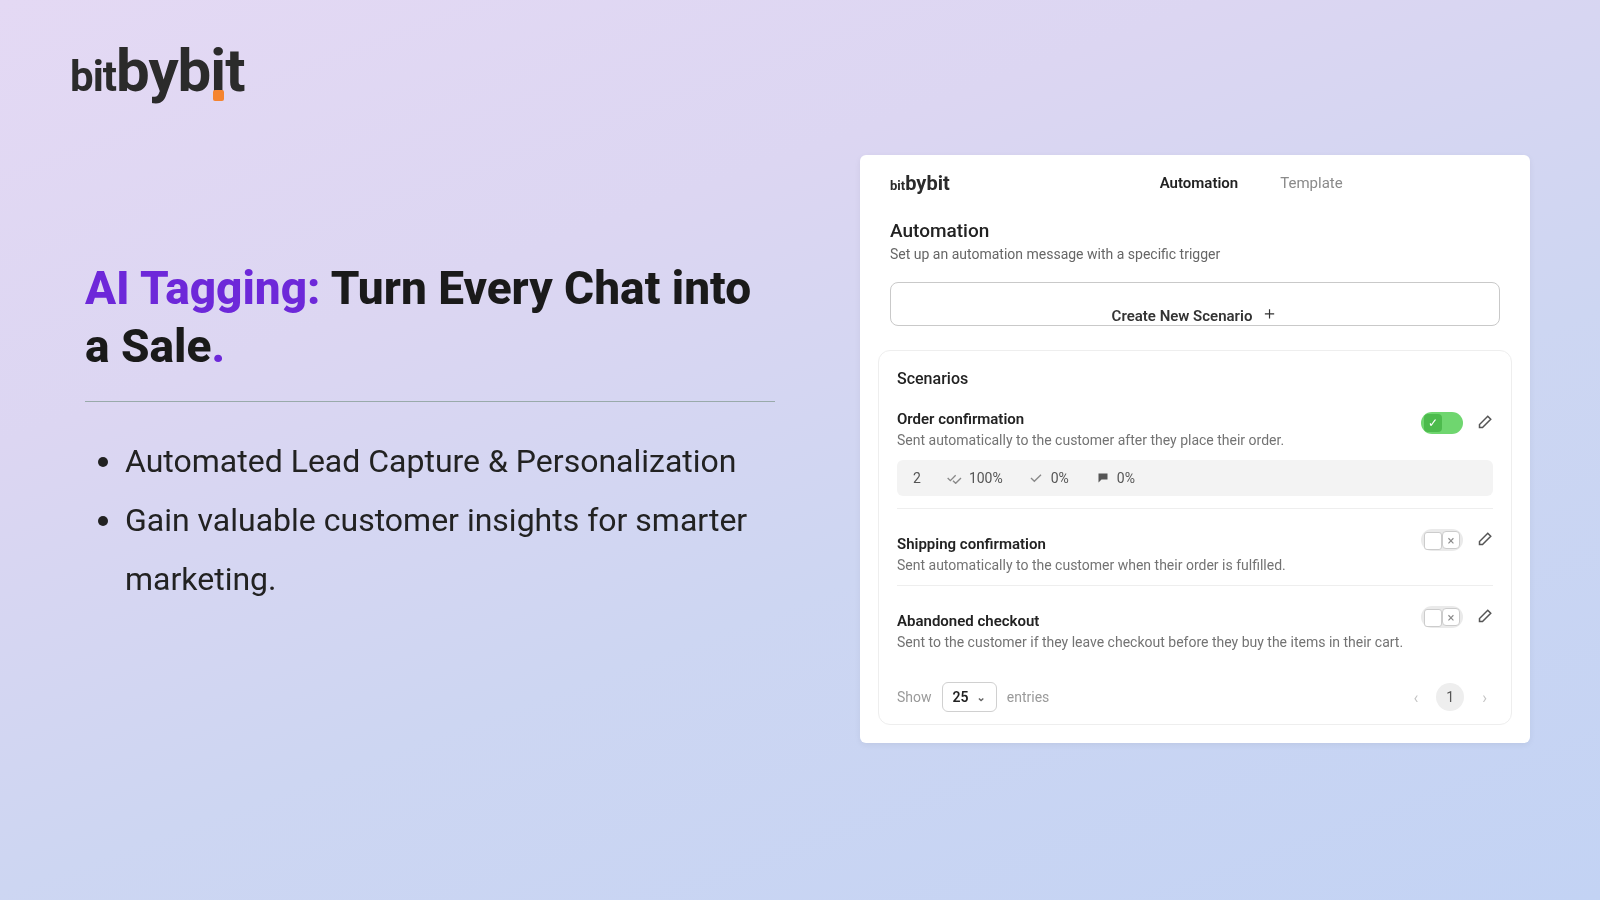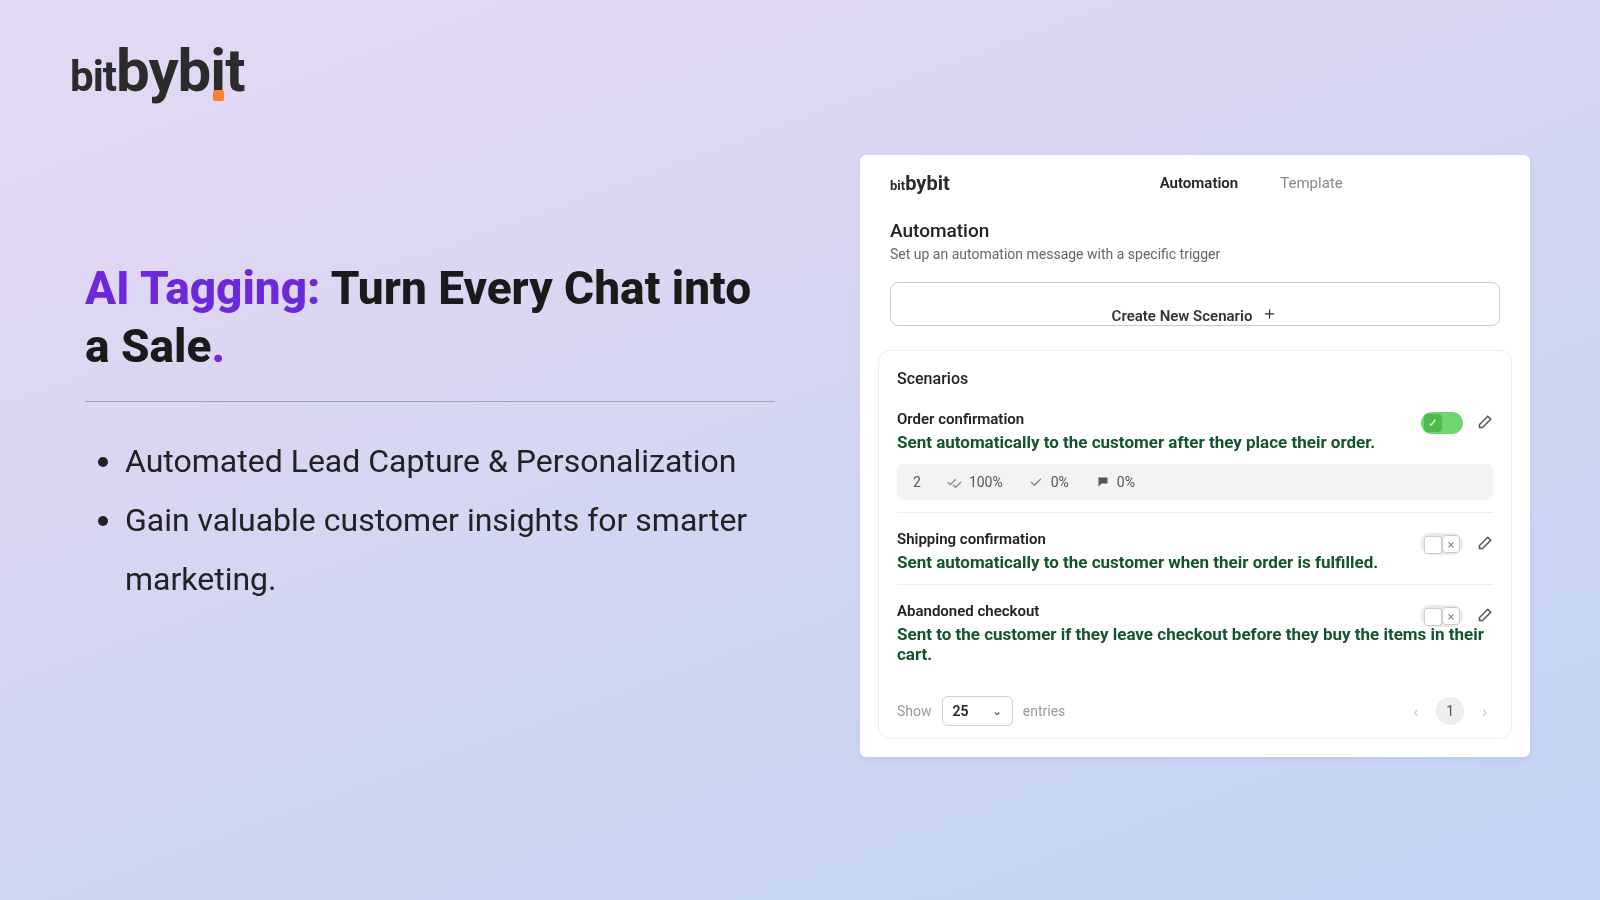--- a/index.html
+++ b/index.html
@@ -100,23 +100,23 @@
     border-radius: 12px;
     padding: 18px 18px 12px 18px;
     position: relative;
   }
   .scenarios-title { font-size: 16px; font-weight: 500; margin-bottom: 16px; color:#222; }
 
   .scenario {
     padding: 6px 0 12px 0;
     position: relative;
   }
-  .scenario + .scenario { border-top: 1px solid #eee; padding-top: 17px; }
+  .scenario + .scenario { border-top: 1px solid #eee; padding-top: 26px; }
   .sc-title { font-size: 15px; font-weight: 600; color: #222; margin-bottom: 4px; }
-  .sc-desc  { font-size: 17px; color: #14532d; font-weight: bold; }
+  .sc-desc  { font-size: 14px; color: #737373; }
 
   .sc-controls {
     position: absolute; right: 0; top: 8px;
     display: flex; align-items: center; gap: 12px;
   }
   .scenario + .scenario .sc-controls { top: 20px; }
 
   .toggle {
     width: 42px; height: 22px; border-radius: 12px; position: relative;
     background: #d9d9d9; cursor: pointer;
@@ -152,21 +152,21 @@
   .stat svg { width: 16px; height: 12px; }
 
   .pager {
     display: flex; align-items: center; justify-content: space-between;
     padding-top: 14px; margin-top: 6px;
     font-size: 14px; color: #9a9a9a;
   }
   .pager-left { display: flex; align-items: center; gap: 10px; justify-content: center; }
   .select {
     border: 1px solid #d0d0d0; border-radius: 6px;
-    padding: 6px 10px; display: flex; align-items: center; gap: 24px;
+    padding: 6px 10px; display: flex; align-items: center; gap: 8px;
     color: #222; font-weight: 600; cursor: pointer; background:#fff;
   }
   .select .chev { font-size: 11px; color: #666; }
   .pager-right { display: flex; align-items: center; gap: 12px; }
   .pg-arrow { color: #c4c4c4; cursor: pointer; font-size: 16px; padding: 4px 6px; }
   .pg-num {
     width: 28px; height: 28px; border-radius: 50%;
     background: #eee; display:flex; align-items:center; justify-content:center;
     color:#555; font-size: 14px;
   }

